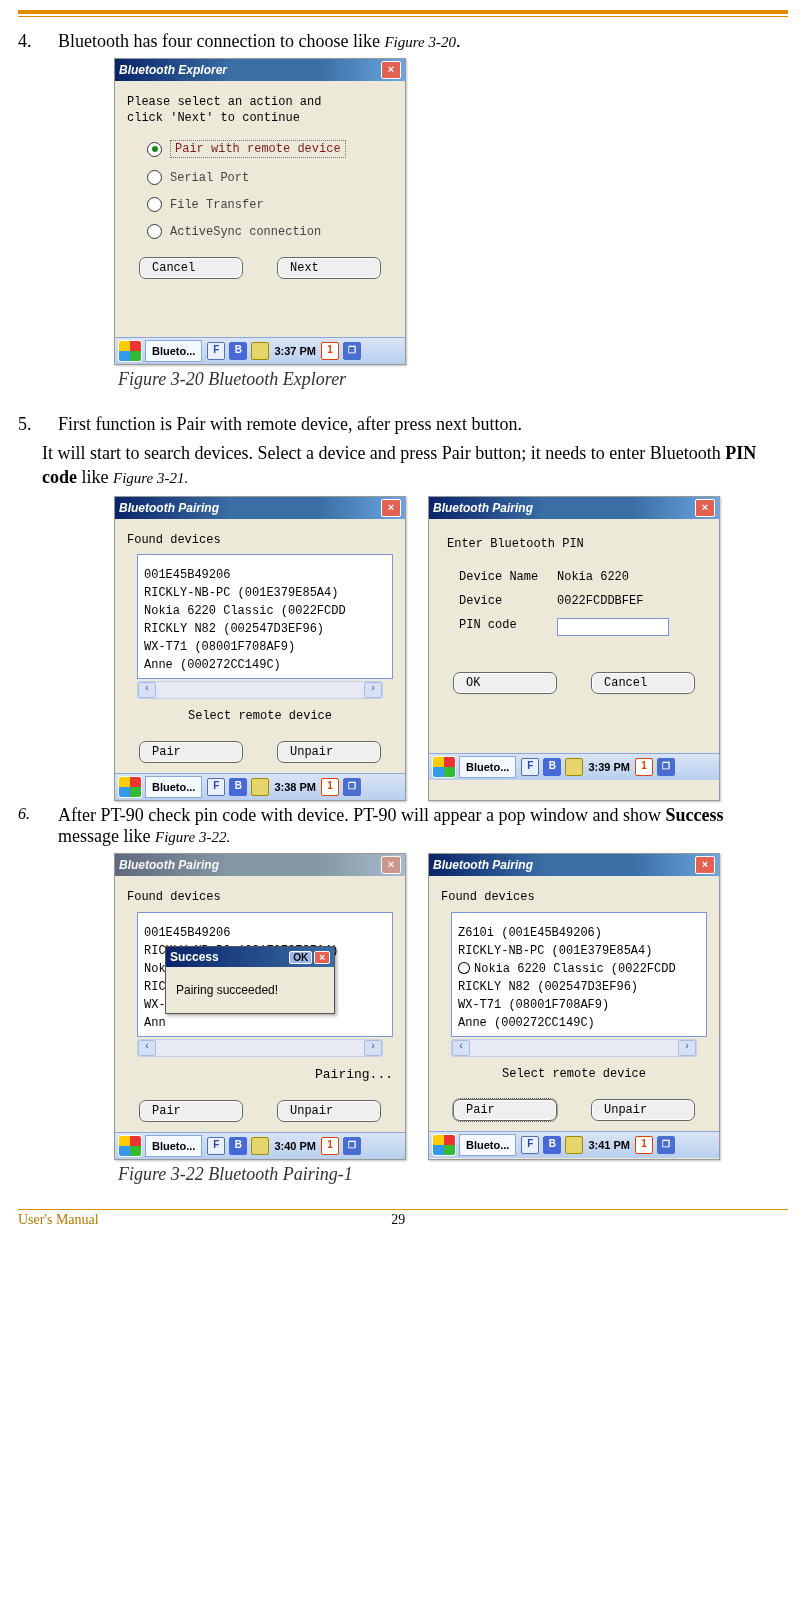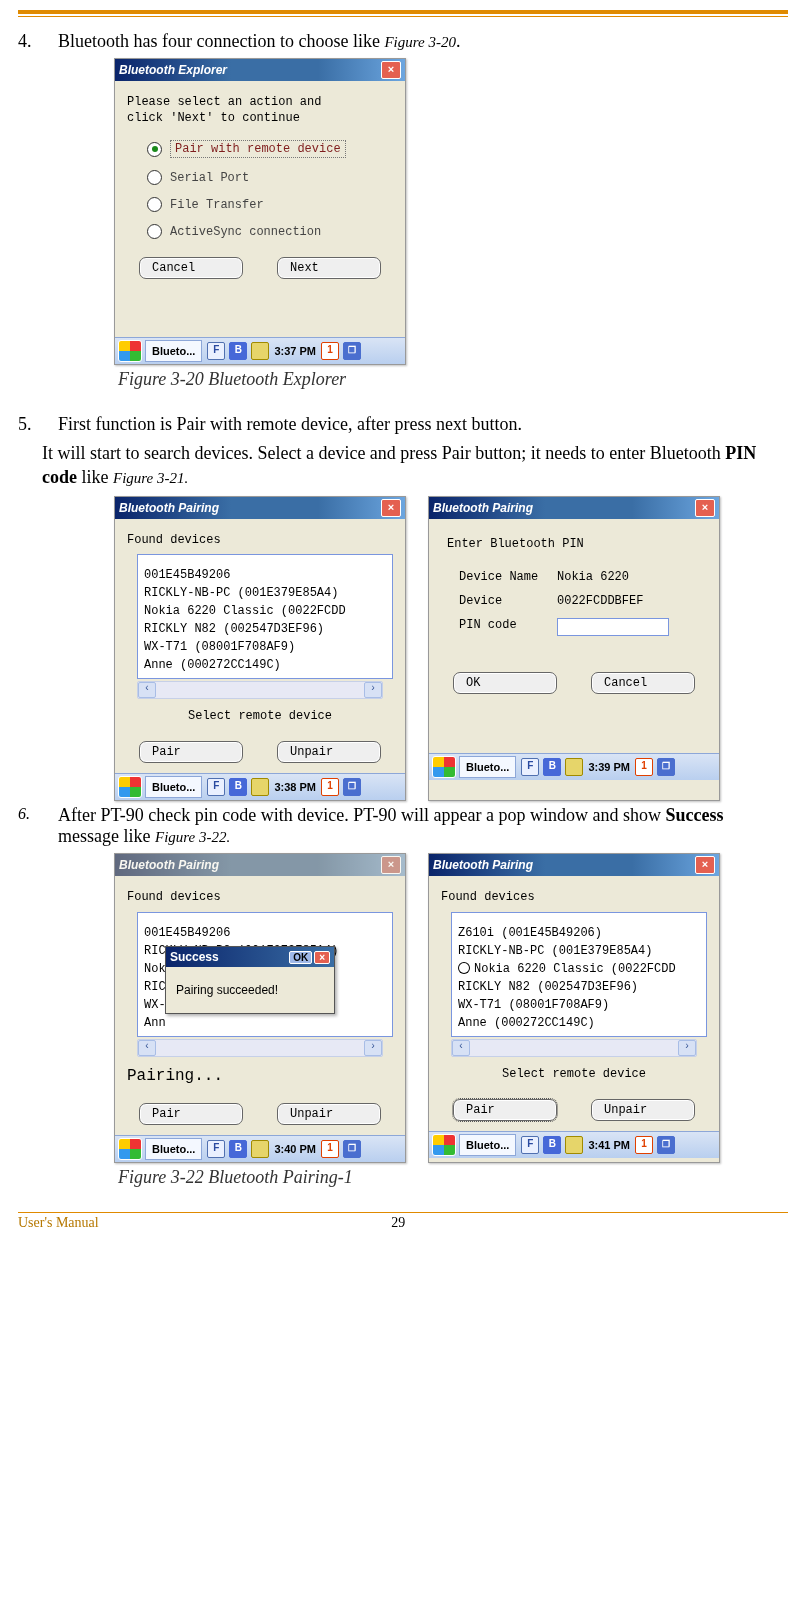--- a/index.html
+++ b/index.html
@@ -388,21 +388,21 @@
           <div class="entry">RICKLY-NB-PC (001E379E85A4)</div>
           <div class="entry"><span>Nok</span><span style="visibility:hidden">XXXXXXXXXXXXXXX</span><span>022FCDD</span></div>
           <div class="entry"><span>RIC</span><span style="visibility:hidden">XXXXXXXXXXXXXXXXXXX</span><span>96)</span></div>
           <div class="entry">WX-</div>
           <div class="entry">Ann</div>
         </div>
         <div class="hscroll">
           <div class="arrow">‹</div>
           <div class="arrow">›</div>
         </div>
-        <div style="text-align:left; font-family:'Courier New',monospace; font-size:16px;">Pairing...</div>
+        <div style="text-align:right; font-family:'Courier New',monospace; font-size:13px;">Pairing...</div>
         <div class="btnrow">
           <div class="winbtn">Pair</div>
           <div class="winbtn">Unpair</div>
         </div>
 
         <div class="popup">
           <div class="popup-title">
             <span>Success</span>
             <span class="okx">
               <span class="ok">OK</span>

